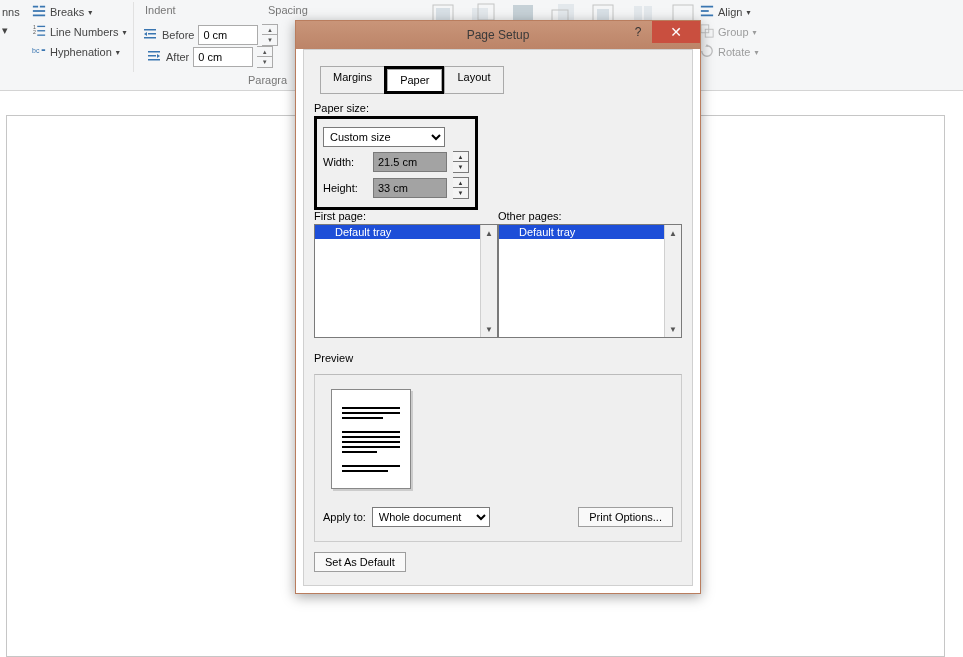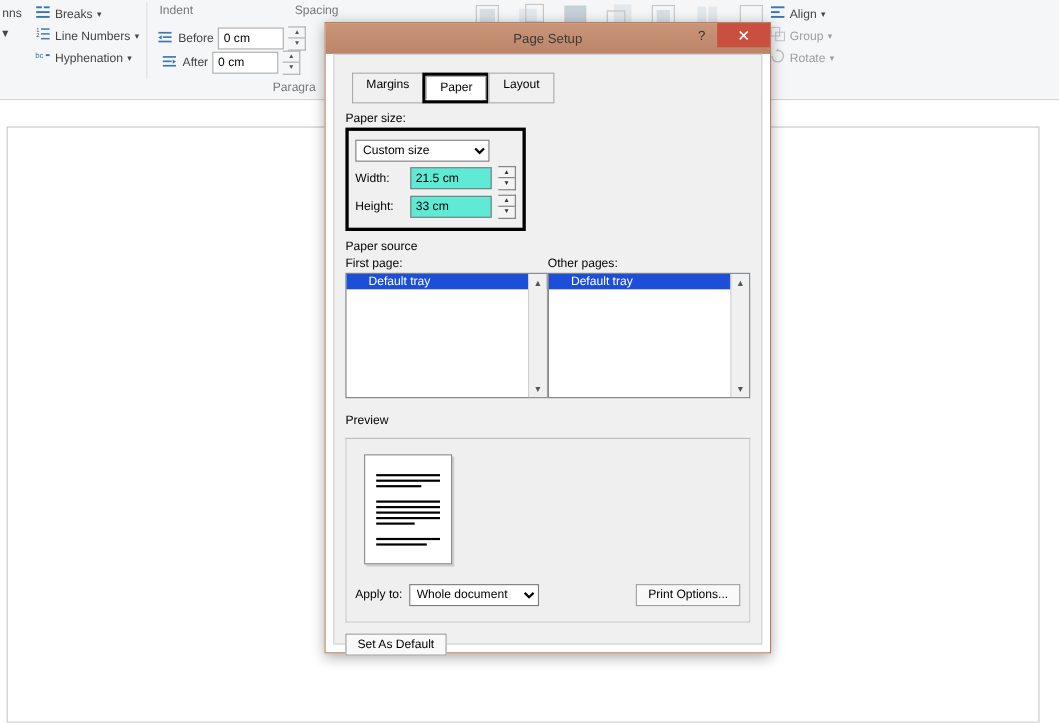--- a/index.html
+++ b/index.html
@@ -22,21 +22,21 @@
 .tbtn .close{background:#c94f3f;width:48px;color:#fff;font-size:14px}
 .dlg-body{position:absolute;top:28px;left:7px;right:7px;bottom:7px;background:#f0f0f0;border:1px solid #d0d0d0;padding:10px}
 .tabs{display:flex;gap:0;margin-top:6px;margin-left:6px}
 .tab{padding:4px 12px;border:1px solid #aaa;background:#f0f0f0;font-size:11px;cursor:pointer;border-bottom:1px solid #aaa;margin-right:-1px}
 .tab.active{background:#fff;border-bottom:1px solid #fff;position:relative;z-index:2}
 .hl{border:3px solid #000;display:inline-block}
 .fs-lbl{font-size:11px;margin-top:8px}
 .row{display:flex;align-items:center;gap:6px;margin:4px 0}
 .row label{width:44px;font-size:11px}
 .sel{border:1px solid #7a7a7a;background:#fff;height:20px;font-size:11px;padding:0 2px}
-.num{width:64px;height:18px;border:1px solid #7a7a7a;background:#5eead4;font-size:11px;padding:0 4px}
+.num{width:64px;height:18px;border:1px solid #7a7a7a;background:#a3a3a3;font-size:11px;padding:0 4px}
 .num-spin{display:inline-flex;flex-direction:column;width:15px;height:20px;border:1px solid #7a7a7a;border-left:0;background:#f4f4f4}
 .num-spin div{height:9px;display:flex;align-items:center;justify-content:center;font-size:6px;color:#333;cursor:pointer}
 .num-spin div:first-child{border-bottom:1px solid #7a7a7a}
 .fs-title{font-size:11px;margin:8px 0 4px}
 .source-grid{display:flex;}
 .source-col{flex:1}
 .listbox{border:1px solid #7a7a7a;background:#fff;height:112px;position:relative}
 .listbox .item{background:#1d4ed8;color:#fff;padding:1px 20px;font-size:11px}
 .listbox .scroll{position:absolute;right:0;top:0;width:16px;height:100%;background:#f0f0f0;border-left:1px solid #d0d0d0}
 .listbox .scroll .ar{height:16px;display:flex;align-items:center;justify-content:center;font-size:8px;color:#555}
@@ -213,21 +213,20 @@
       <div class="row">
         <label>Height:</label>
         <input class="num" value="33 cm" style="">
         <div class="num-spin">
             <div>▲</div>
             <div>▼</div>
           </div>
       </div>
     </div>
 
-    <div class="fs-title">Paper source</div>
     <div class="source-grid">
       <div class="source-col">
         <div style="font-size:11px;margin-bottom:2px">First page:</div>
         <div class="listbox">
           <div class="item">Default tray</div>
           <div class="scroll">
               <div class="ar">▲</div>
               <div style="flex:1"></div>
               <div class="ar" style="position:absolute;bottom:0;width:100%">▼</div>
             </div>

